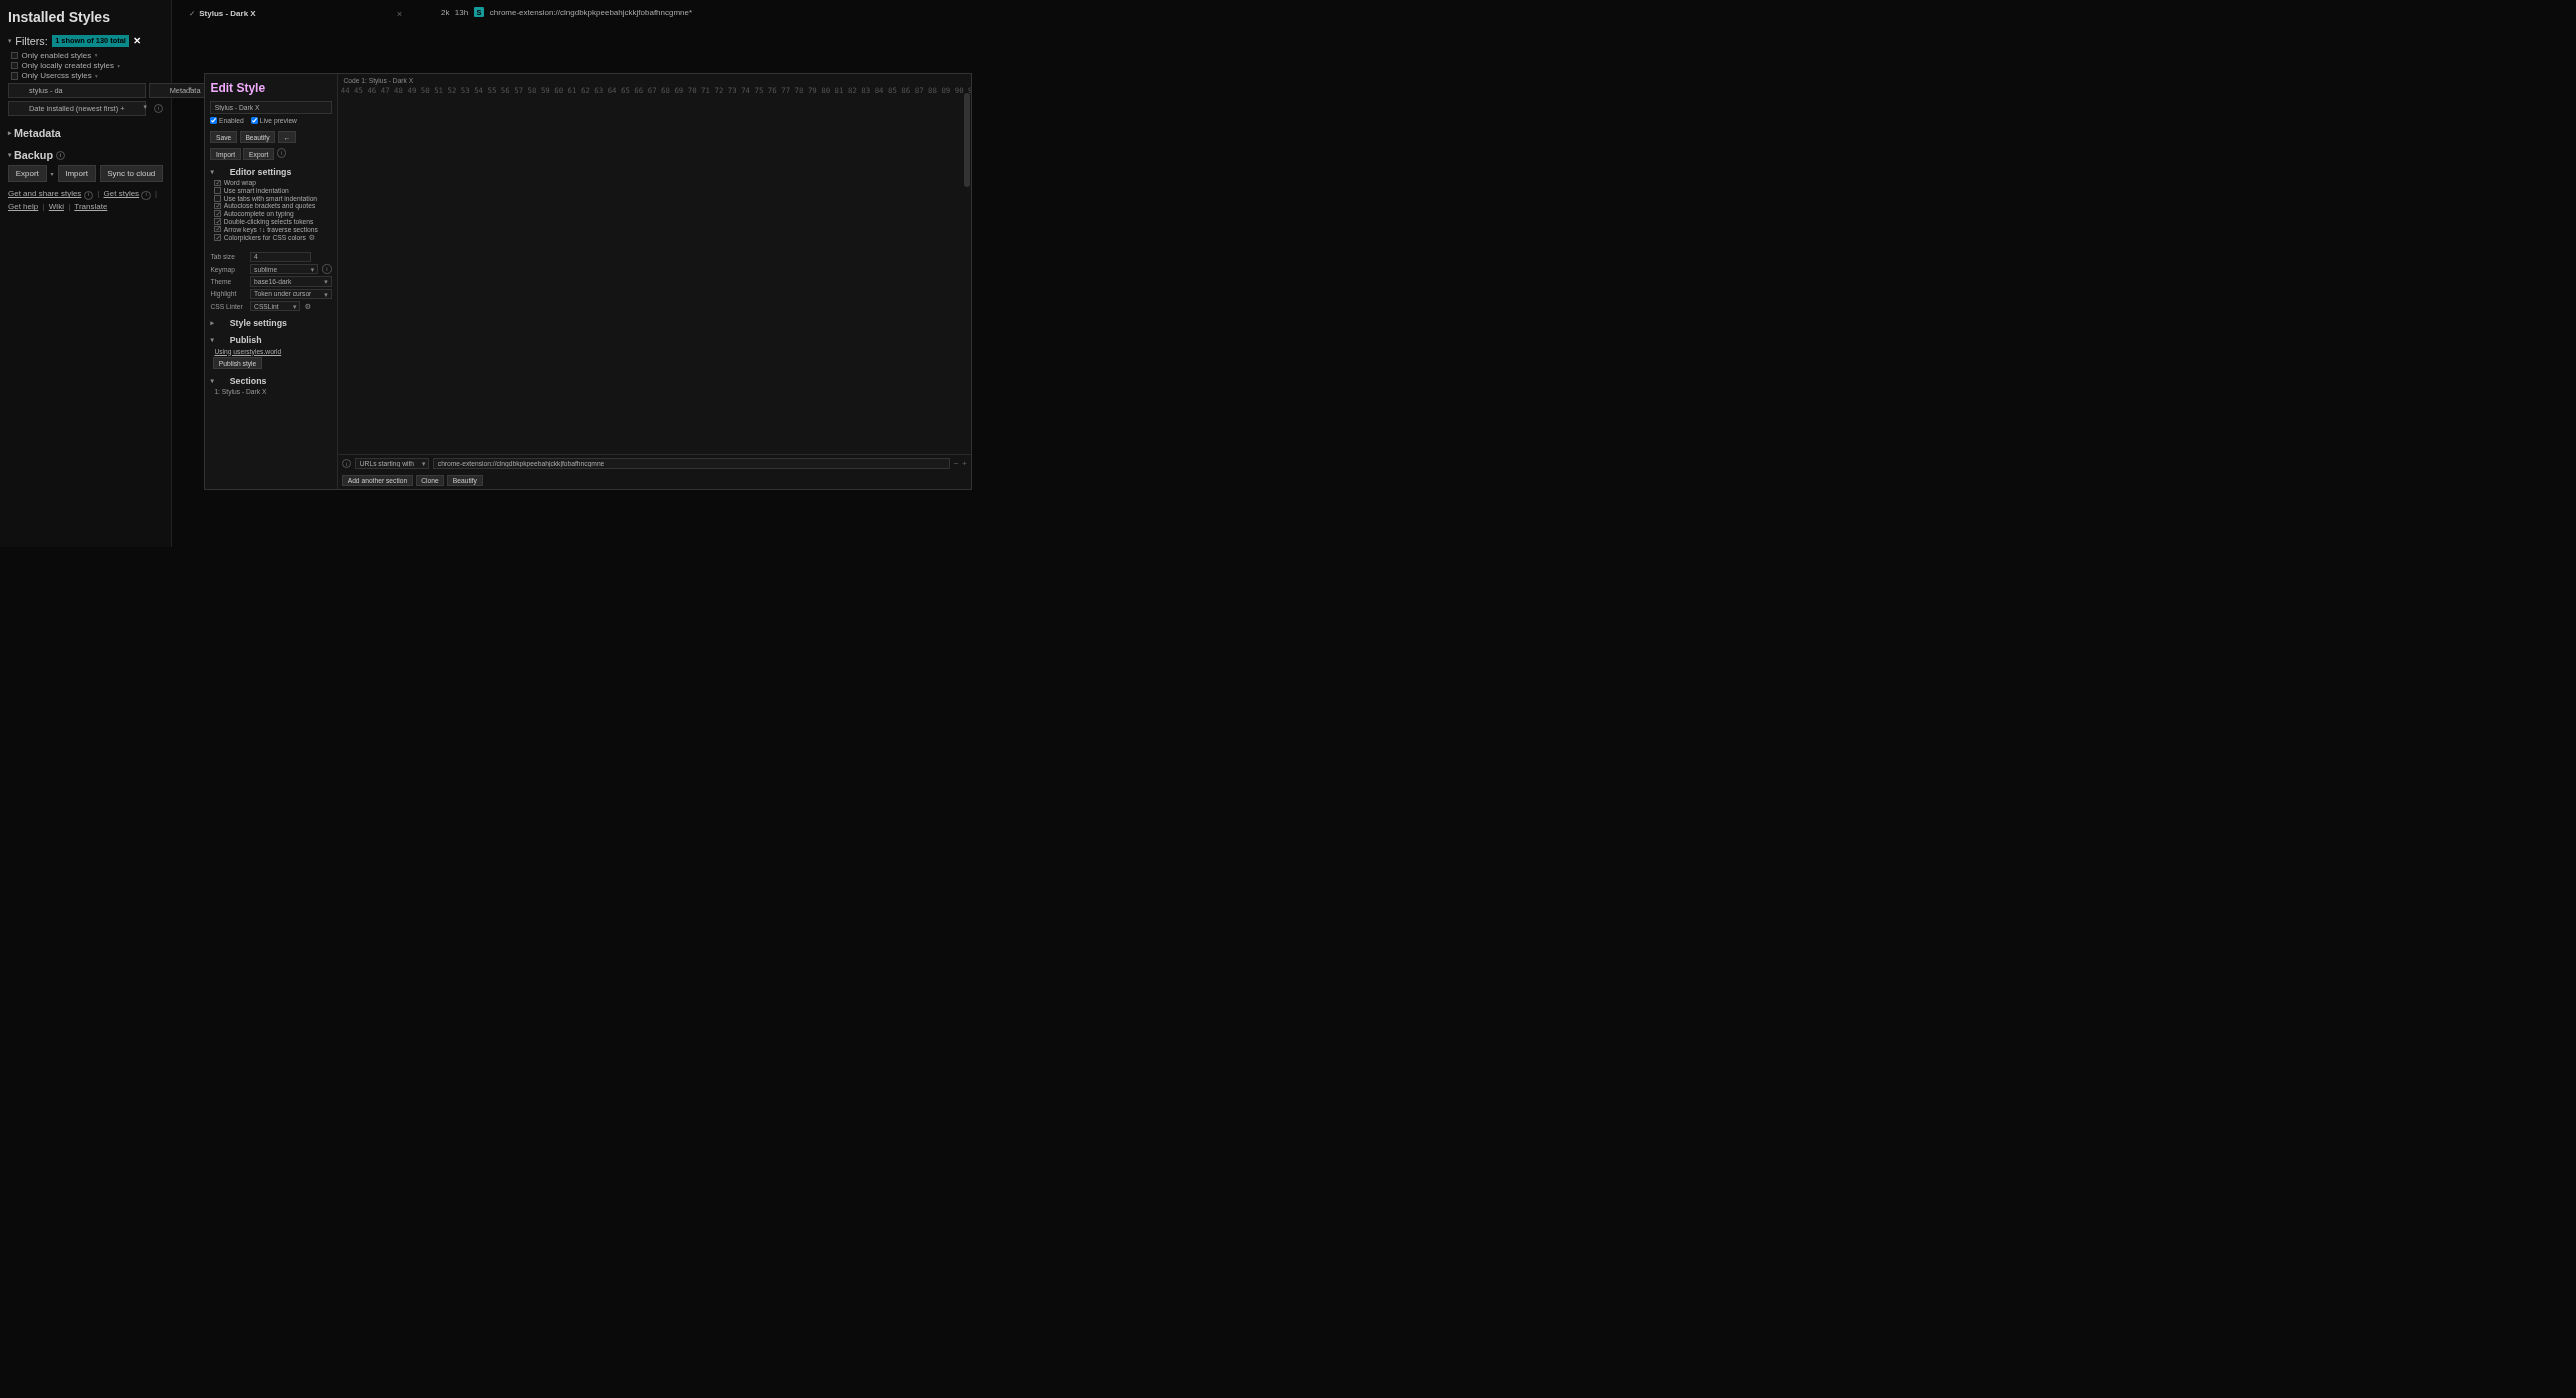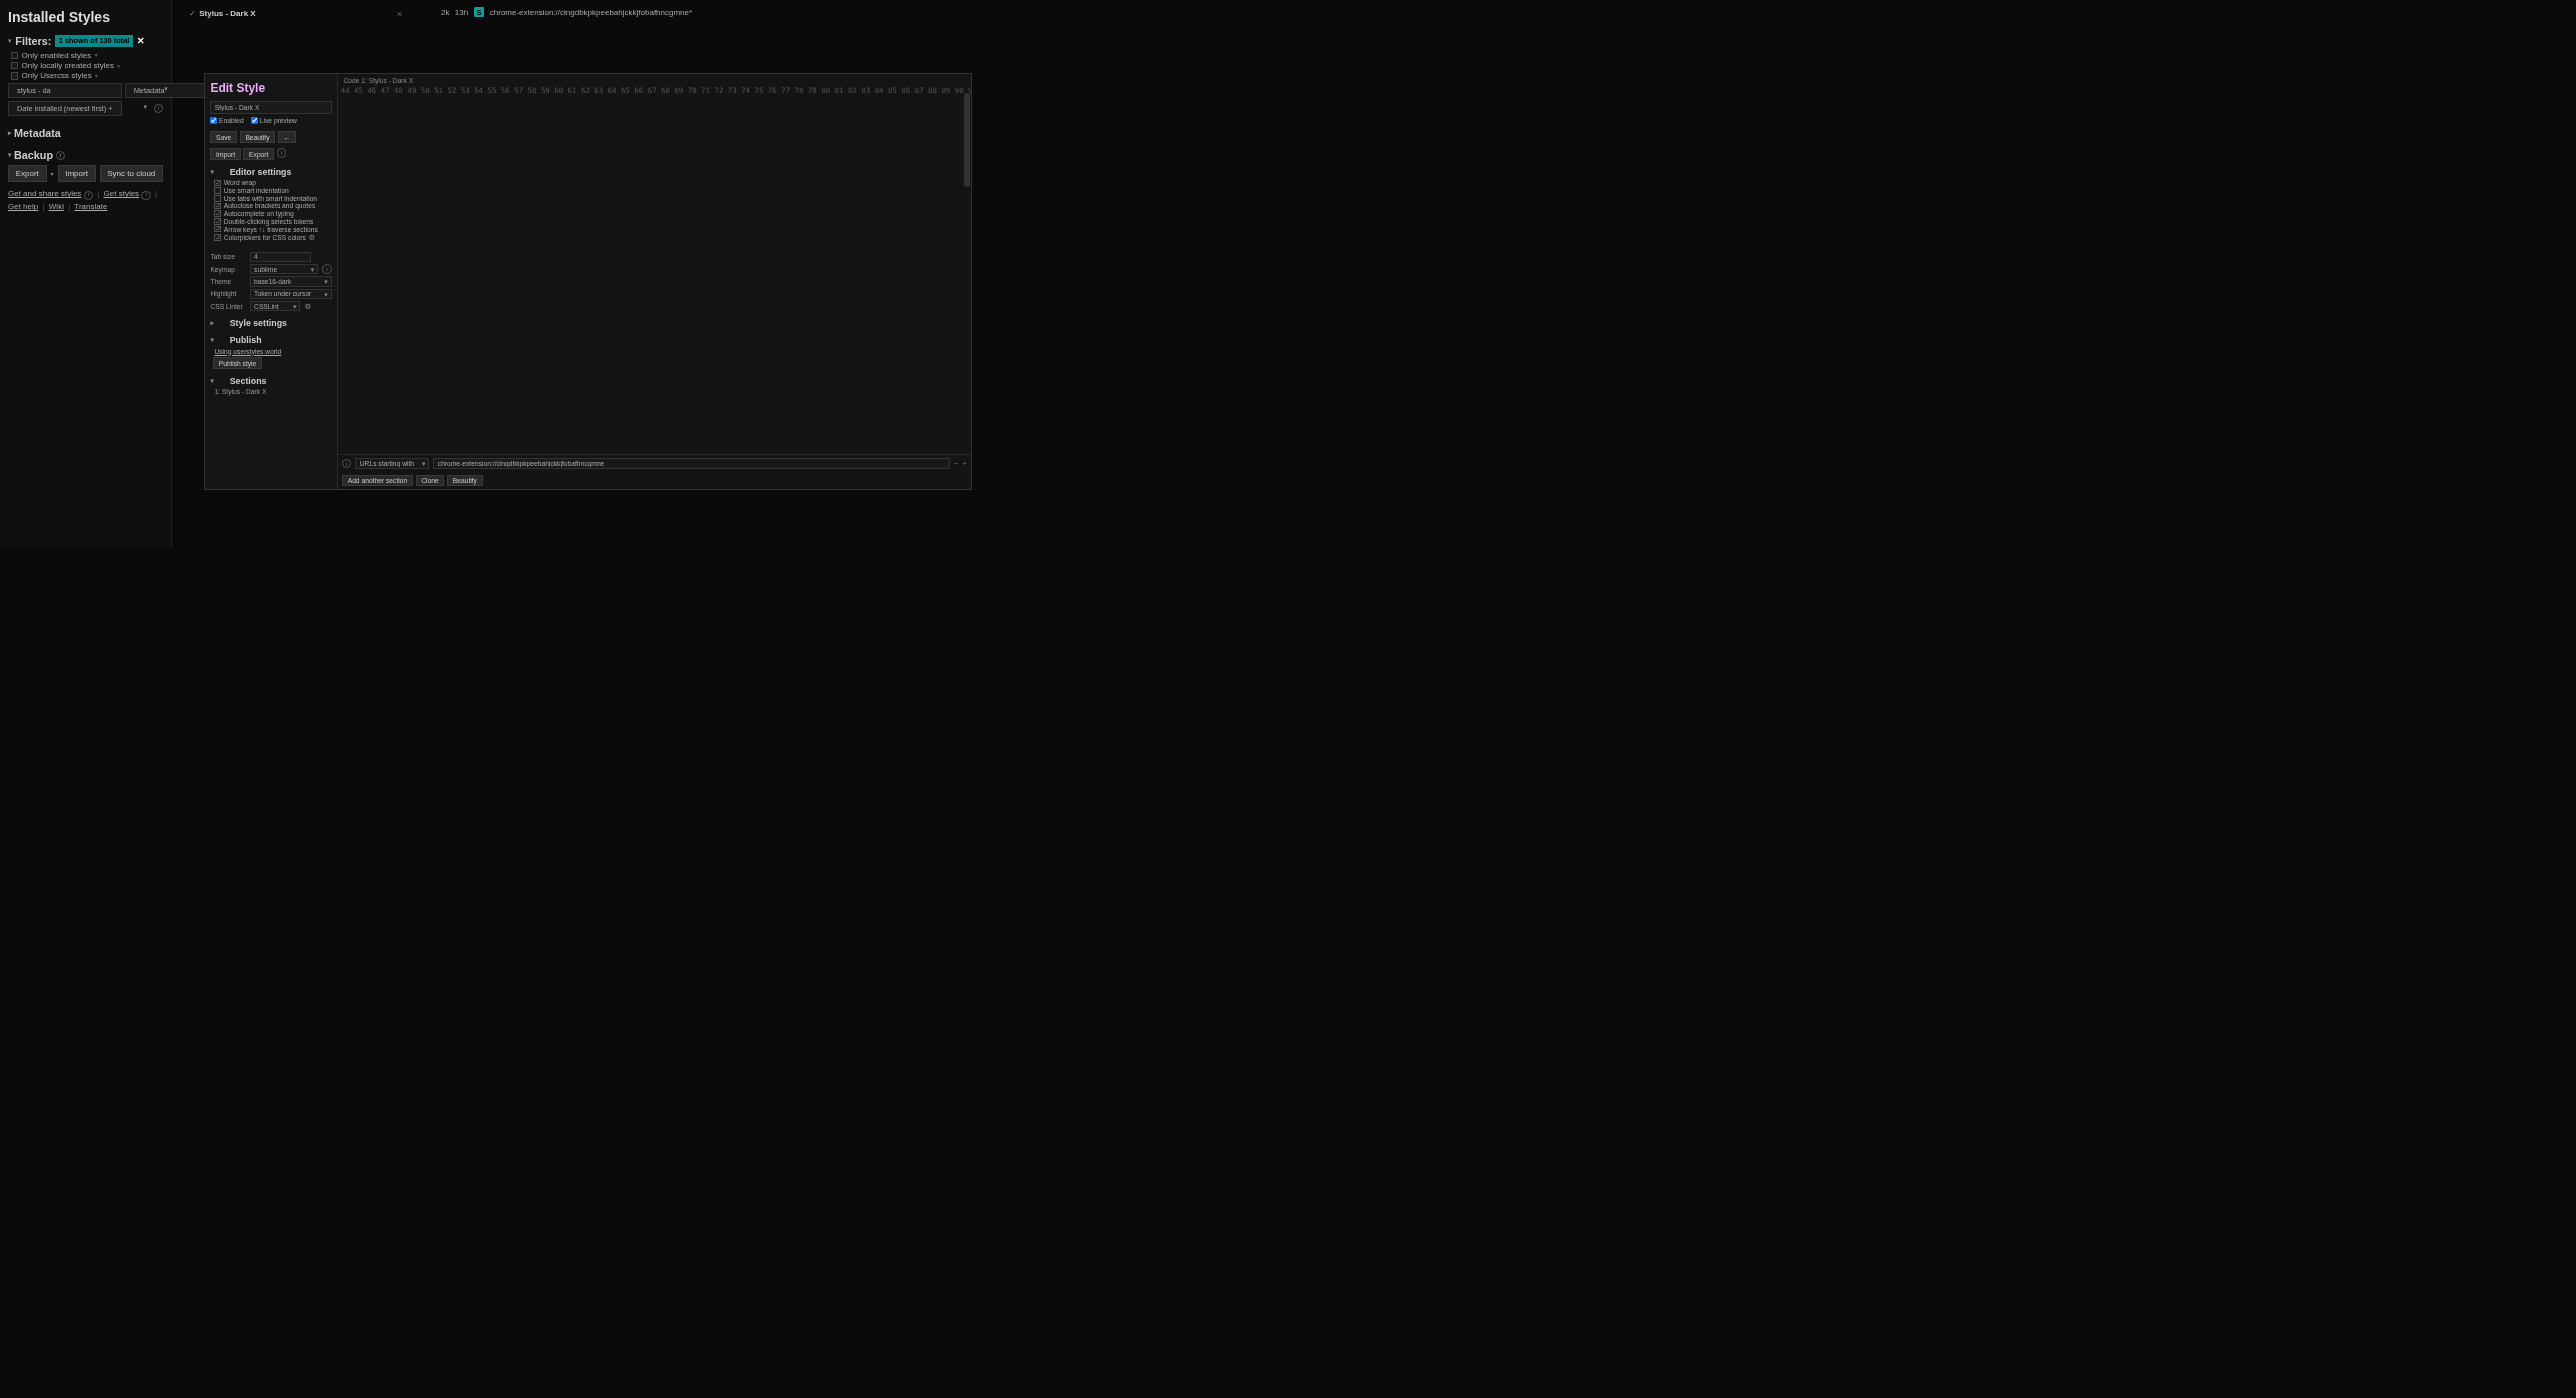--- a/index.html
+++ b/index.html
@@ -33,21 +33,21 @@
 }
 .filters-row {
   display: flex;
   align-items: center;
   gap: 4px;
   margin-bottom: 4px;
 }
 .section-head {
   color: #ccc;
   font-size: 10.8px;
-  font-weight: bold;
+  font-weight: normal;
   cursor: pointer;
   display: flex;
   align-items: center;
   gap: 1.3px;
 }
 .tri { font-size: 6.7px; color: #888; }
 .badge {
   background: #0a8a8a;
   color: #000;
   font-size: 7.4px;
@@ -78,21 +78,21 @@
 .field-row {
   display: flex;
   align-items: center;
   gap: 2.7px;
   margin: 2.7px 0;
 }
 .text-input, .select-input {
   background: #1a1a1a;
   border: 0.7px solid #333;
   color: #aaa;
-  padding: 2px 8px;
+  padding: 2px 20px;
   font-size: 7.4px;
   flex: 1;
 }
 .select-arrow { position: relative; }
 .select-arrow::after {
   content: "▾";
   position: absolute;
   right: 4px;
   top: 2px;
   color: #888;

